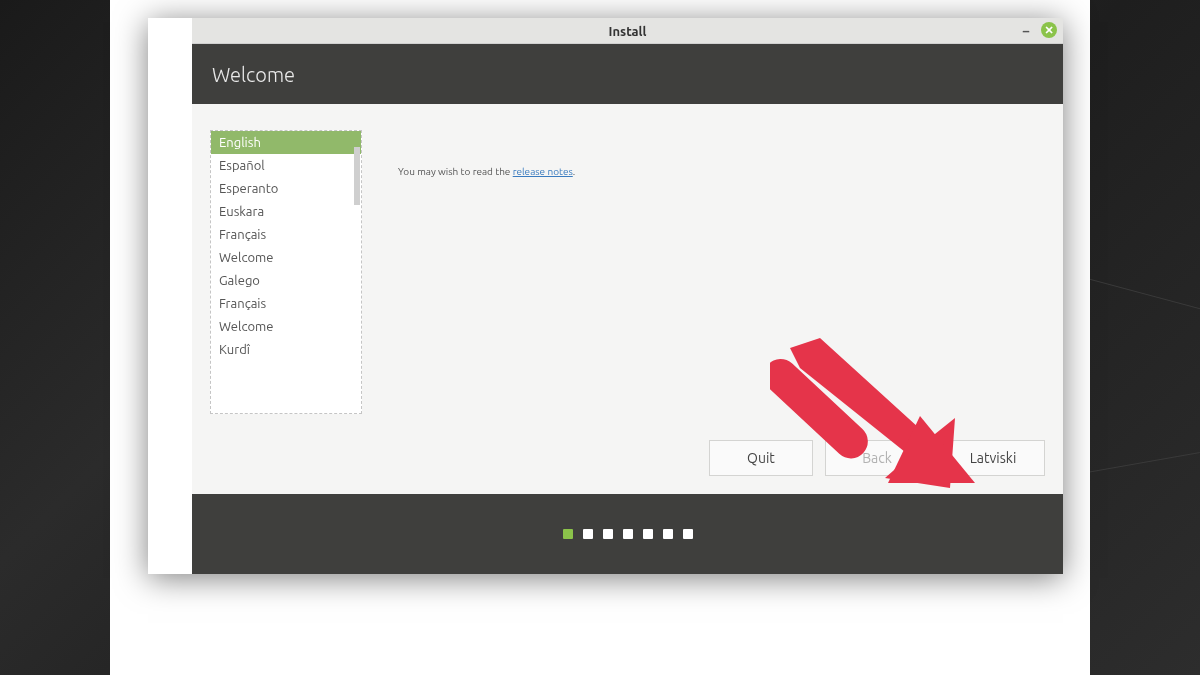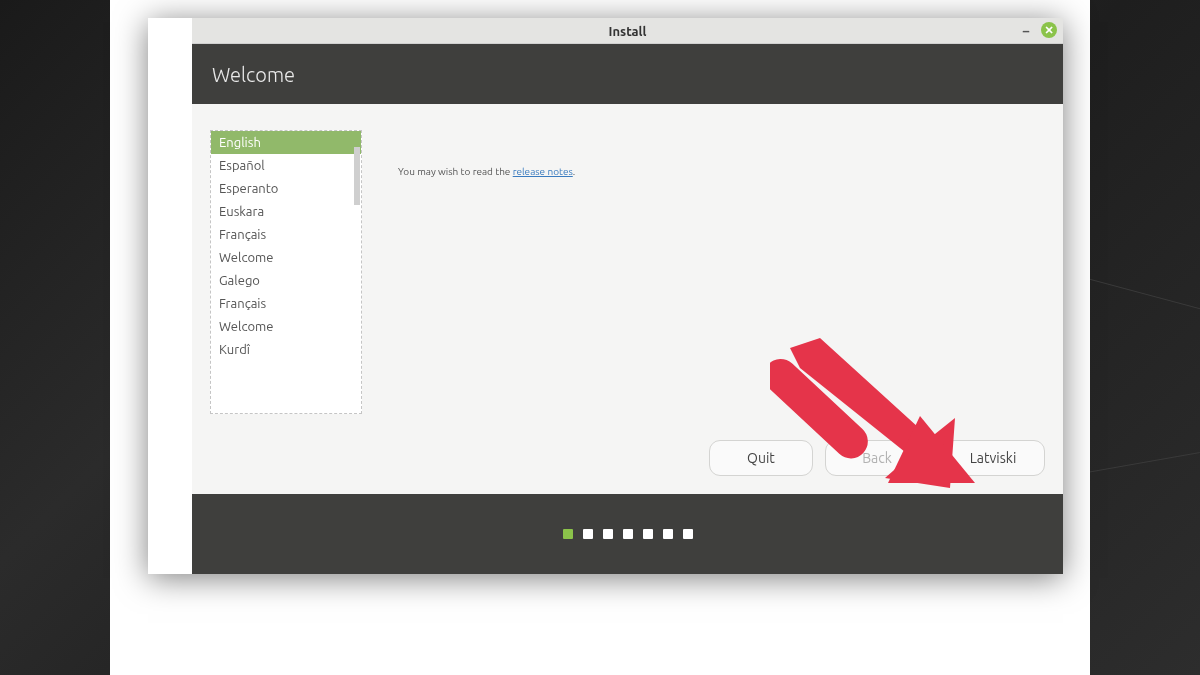--- a/index.html
+++ b/index.html
@@ -123,21 +123,21 @@
     .button-row {
       position: absolute;
       right: 18px; bottom: 18px;
       display: flex; gap: 12px;
     }
     .btn {
       min-width: 104px;
       height: 36px;
       background: #fafafa;
       border: 1px solid #d4d4d2;
-      border-radius: 11px;
+      border-radius: 0;
       font-size: 14px;
       color: #444;
       display:flex; align-items:center; justify-content:center;
       cursor: pointer;
     }
     .btn.disabled { color: #b2b2b2; cursor: default; }
 
     .footer-strip {
       height: 80px;
       background: #3f3f3d;

